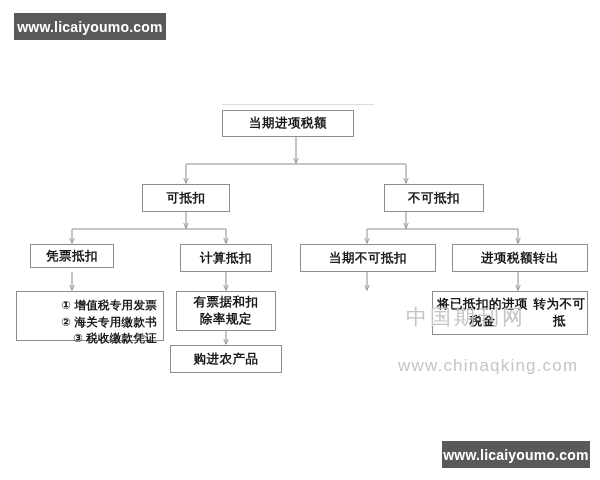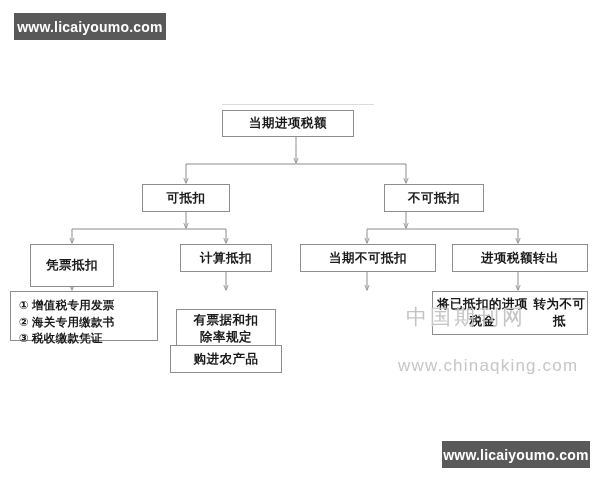--- a/index.html
+++ b/index.html
@@ -164,49 +164,49 @@
   </div>
 
   <div class="node" style="left:142px; top:184px; width:88px; height:28px;">
     <span>可抵扣</span>
   </div>
 
   <div class="node" style="left:384px; top:184px; width:100px; height:28px;">
     <span>不可抵扣</span>
   </div>
 
-  <div class="node" style="left:30px; top:244px; width:84px; height:43px;">
+  <div class="node" style="left:30px; top:244px; width:84px; height:24px;">
     <span>凭票抵扣</span>
   </div>
 
   <div class="node" style="left:180px; top:244px; width:92px; height:28px;">
     <span>计算抵扣</span>
   </div>
 
   <div class="node" style="left:300px; top:244px; width:136px; height:28px;align-items:center;">
     <span>当期不可抵扣</span>
   </div>
 
   <div class="node" style="left:452px; top:244px; width:136px; height:28px;">
     <span>进项税额转出</span>
   </div>
 
-  <div class="node listbox" style="left:10px; top:291px; width:148px; height:50px;">
+  <div class="node listbox" style="left:16px; top:291px; width:148px; height:50px;text-align:right;">
     <span class="li">
       <span class="num">①</span><span>增值税专用发票</span>
     </span>
     <span class="li">
       <span class="num">②</span><span>海关专用缴款书</span>
     </span>
     <span class="li">
       <span class="num">③</span><span>税收缴款凭证</span>
     </span>
   </div>
 
-  <div class="node two-line" style="left:176px; top:309px; width:100px; height:40px; flex-direction:column;">
+  <div class="node two-line" style="left:176px; top:291px; width:100px; height:40px; flex-direction:column;">
     <span>有票据和扣</span>
     <span>除率规定</span>
   </div>
 
   <div class="node" style="left:170px; top:345px; width:112px; height:28px;">
     <span>购进农产品</span>
   </div>
 
 
   <div class="node two-line" style="left:432px; top:291px; width:156px; height:44px; flex-direction:row;">

